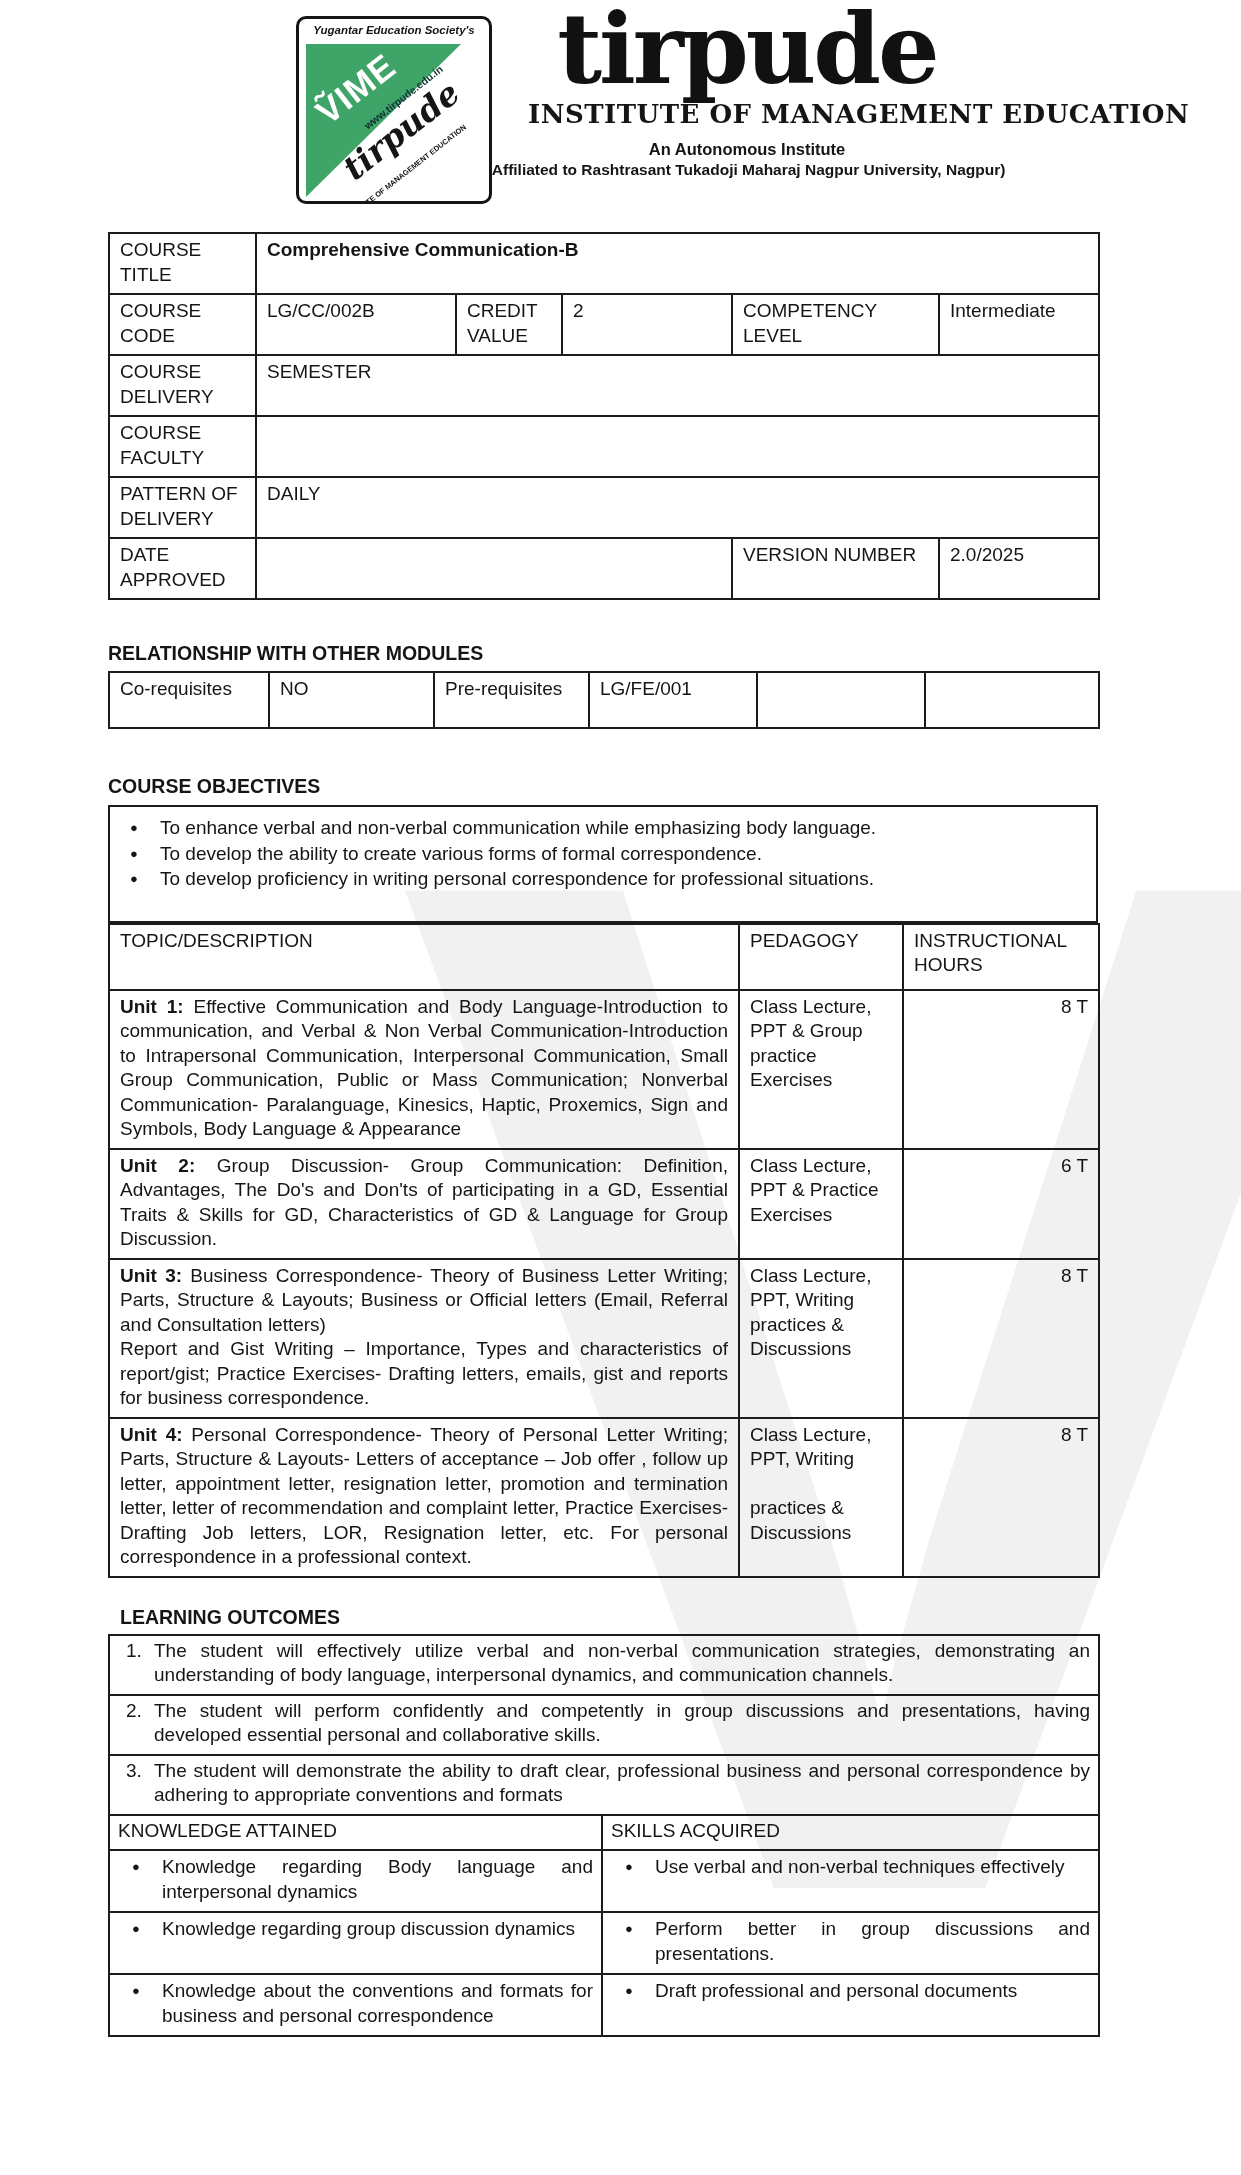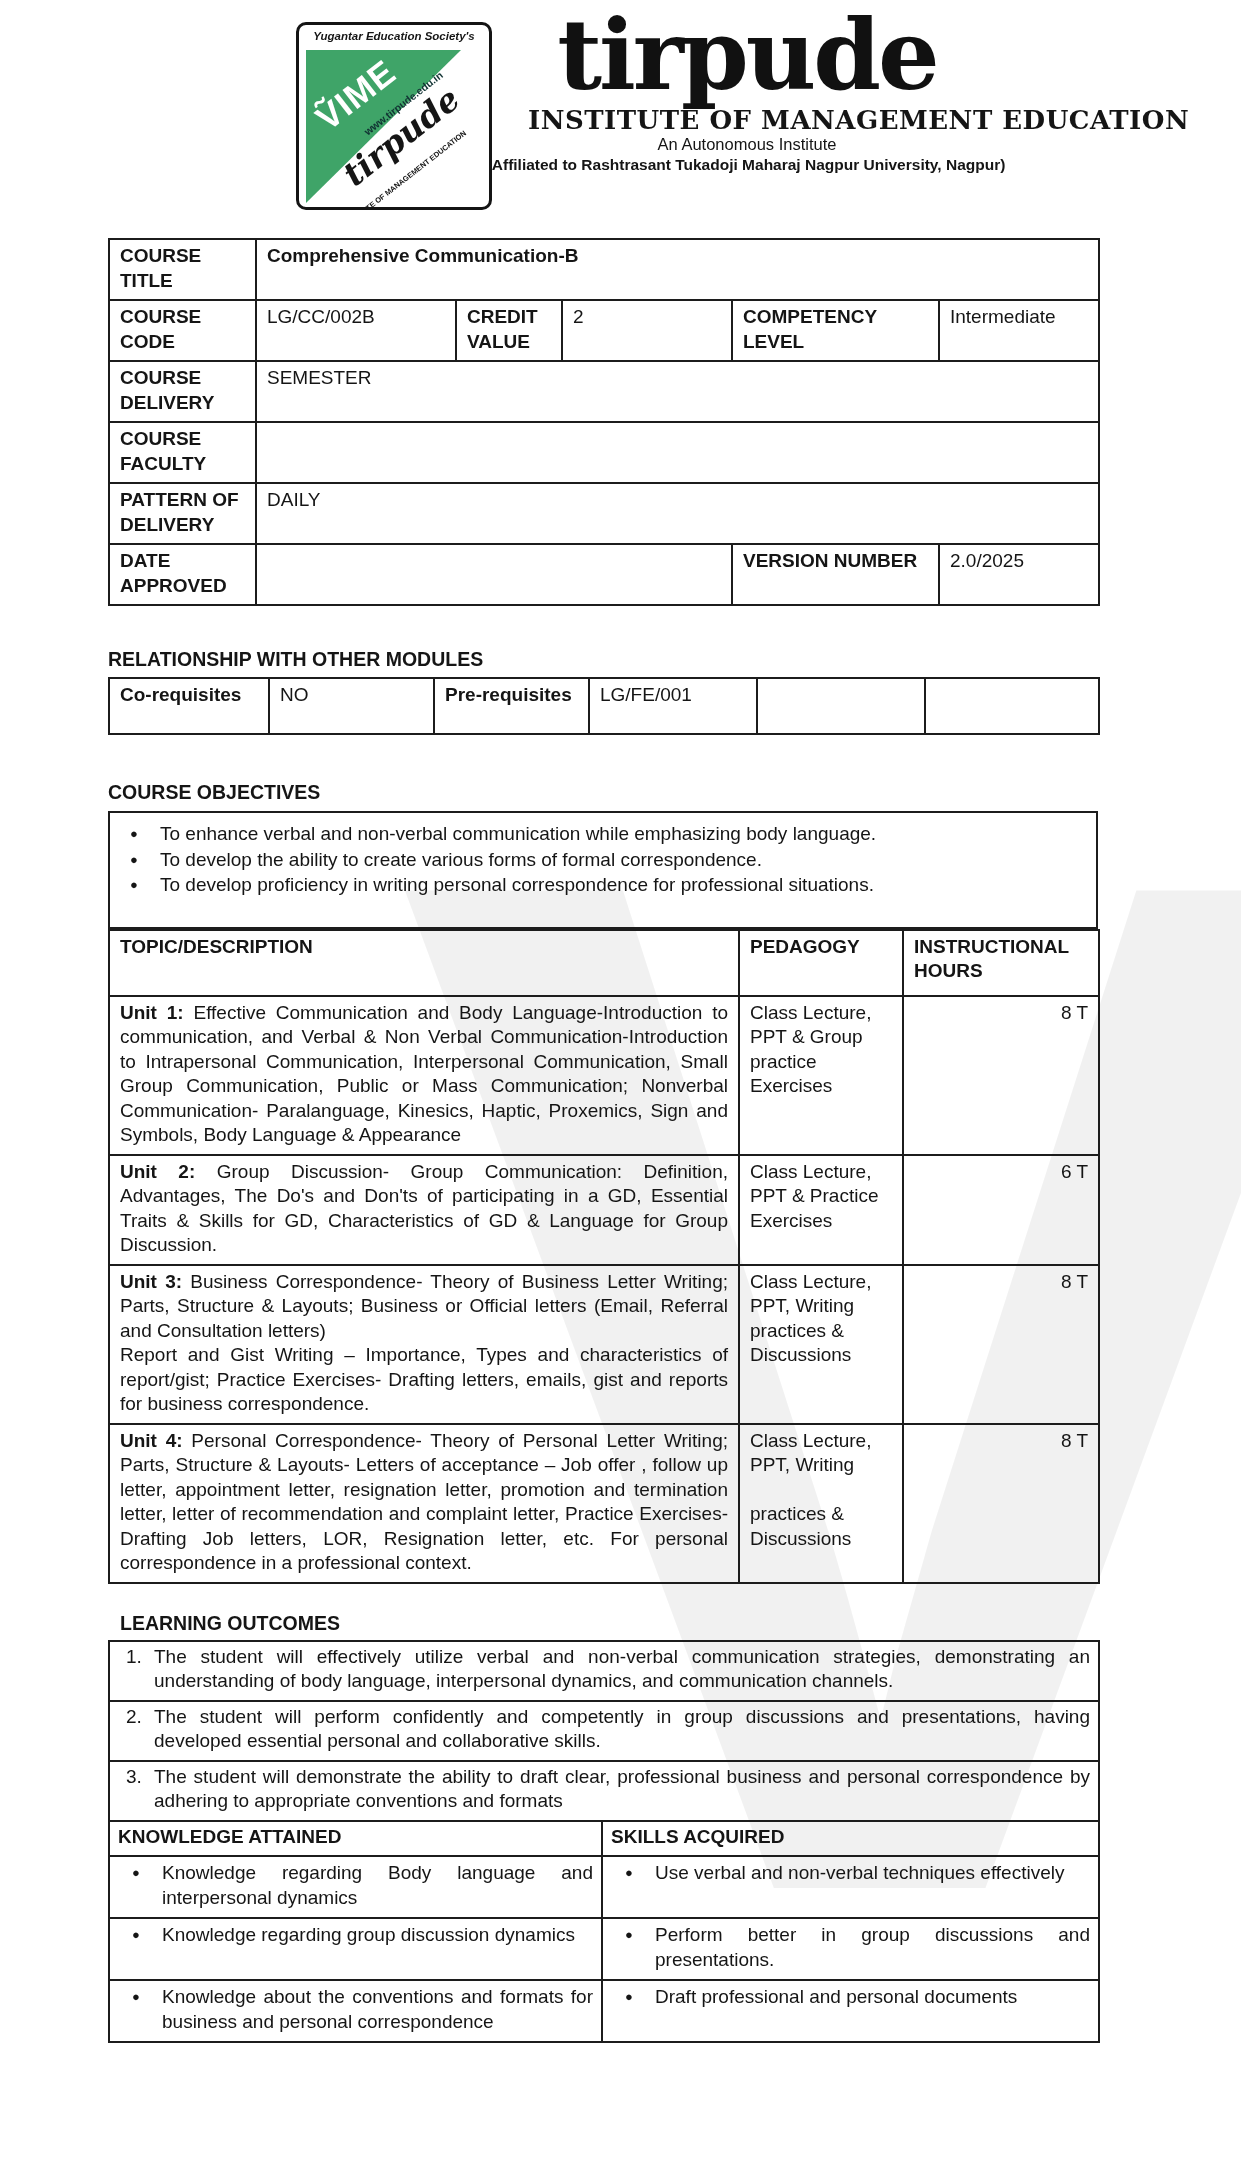--- a/index.html
+++ b/index.html
@@ -8,21 +8,21 @@
     position:relative; width:1241px; height:2175px; background:#fff;
     overflow:hidden; color:#151515;
     font-family:"Liberation Sans", sans-serif;
   }
   .watermark {
     position:absolute; left:395px; top:660px; z-index:0;
     font-size:1450px; line-height:1; font-weight:bold;
     color:#000; opacity:0.05; font-family:"Liberation Sans", sans-serif;
     pointer-events:none;
   }
-  .content { position:relative; z-index:1; padding:22px 143px 0 108px; }
+  .content { position:relative; z-index:1; padding:16px 143px 0 108px; }
 
   
   .doc-header { display:flex; margin-left:188px; gap:36px; align-items:flex-start; }
   .logo-box {
     flex:0 0 196px; width:196px; height:188px;
     border:3px solid #141414; border-radius:10px;
     position:relative; overflow:hidden; background:#fff;
   }
   .logo-society { position:absolute; top:5px; left:0; right:0; text-align:center;
     font-size:11.5px; font-weight:bold; font-style:italic; }
@@ -35,32 +35,32 @@
   .logo-script { position:absolute; left:34px; top:92px; transform:rotate(-38deg);
     font-family:"DejaVu Serif", serif; font-style:italic; font-weight:bold; font-size:33px; }
   .logo-ime { position:absolute; left:28px; top:150px; transform:rotate(-38deg);
     font-size:7.5px; font-weight:bold; width:155px; text-align:center; }
 
   .brand { width:438px; text-align:center; }
   .brand-wordmark { font-family:"DejaVu Serif", serif; font-weight:bold;
     font-size:97px; line-height:0.98; letter-spacing:-3px; margin-top:-14px; color:#111; }
   .brand-institute { font-family:"DejaVu Serif", serif; font-weight:bold;
     font-size:26px; letter-spacing:0.5px; white-space:nowrap; margin-top:2px; }
-  .brand-autonomous { font-size:16.5px; font-weight:normal; margin-top:0; }
+  .brand-autonomous { font-size:16.5px; font-weight:bold; margin-top:11px; }
   .brand-affiliation { font-size:15.5px; font-weight:bold; white-space:nowrap;
     width:600px; margin-left:-82px; text-align:center; margin-top:2px; }
 
   
   .tbl { border-collapse:collapse; table-layout:fixed; width:990px; }
   .tbl td {
     border:2px solid #1c1c1c; padding:4px 10px 6px;
     font-size:19px; line-height:24.5px; vertical-align:top;
     word-wrap:break-word; background:transparent;
   }
-  .lbl { font-weight:bold; }
+  .lbl { font-weight:normal; }
   .bold { font-weight:bold;margin-top:31px; }
 
   .sec { font-size:19.5px; font-weight:bold; margin:0; }
 
   .info-tbl { margin-top:28px; }
   #rel-heading { margin-top:42px; margin-bottom:6px; }
   .rel-tbl td { height:56px; }
   #obj-heading { margin-top:46px; margin-bottom:7px; }
   .obj-box { border:2px solid #1c1c1c; padding:8px 12px 28px 6px; width:990px; }
   #cc-heading { margin-top:50px; margin-bottom:7px; }

